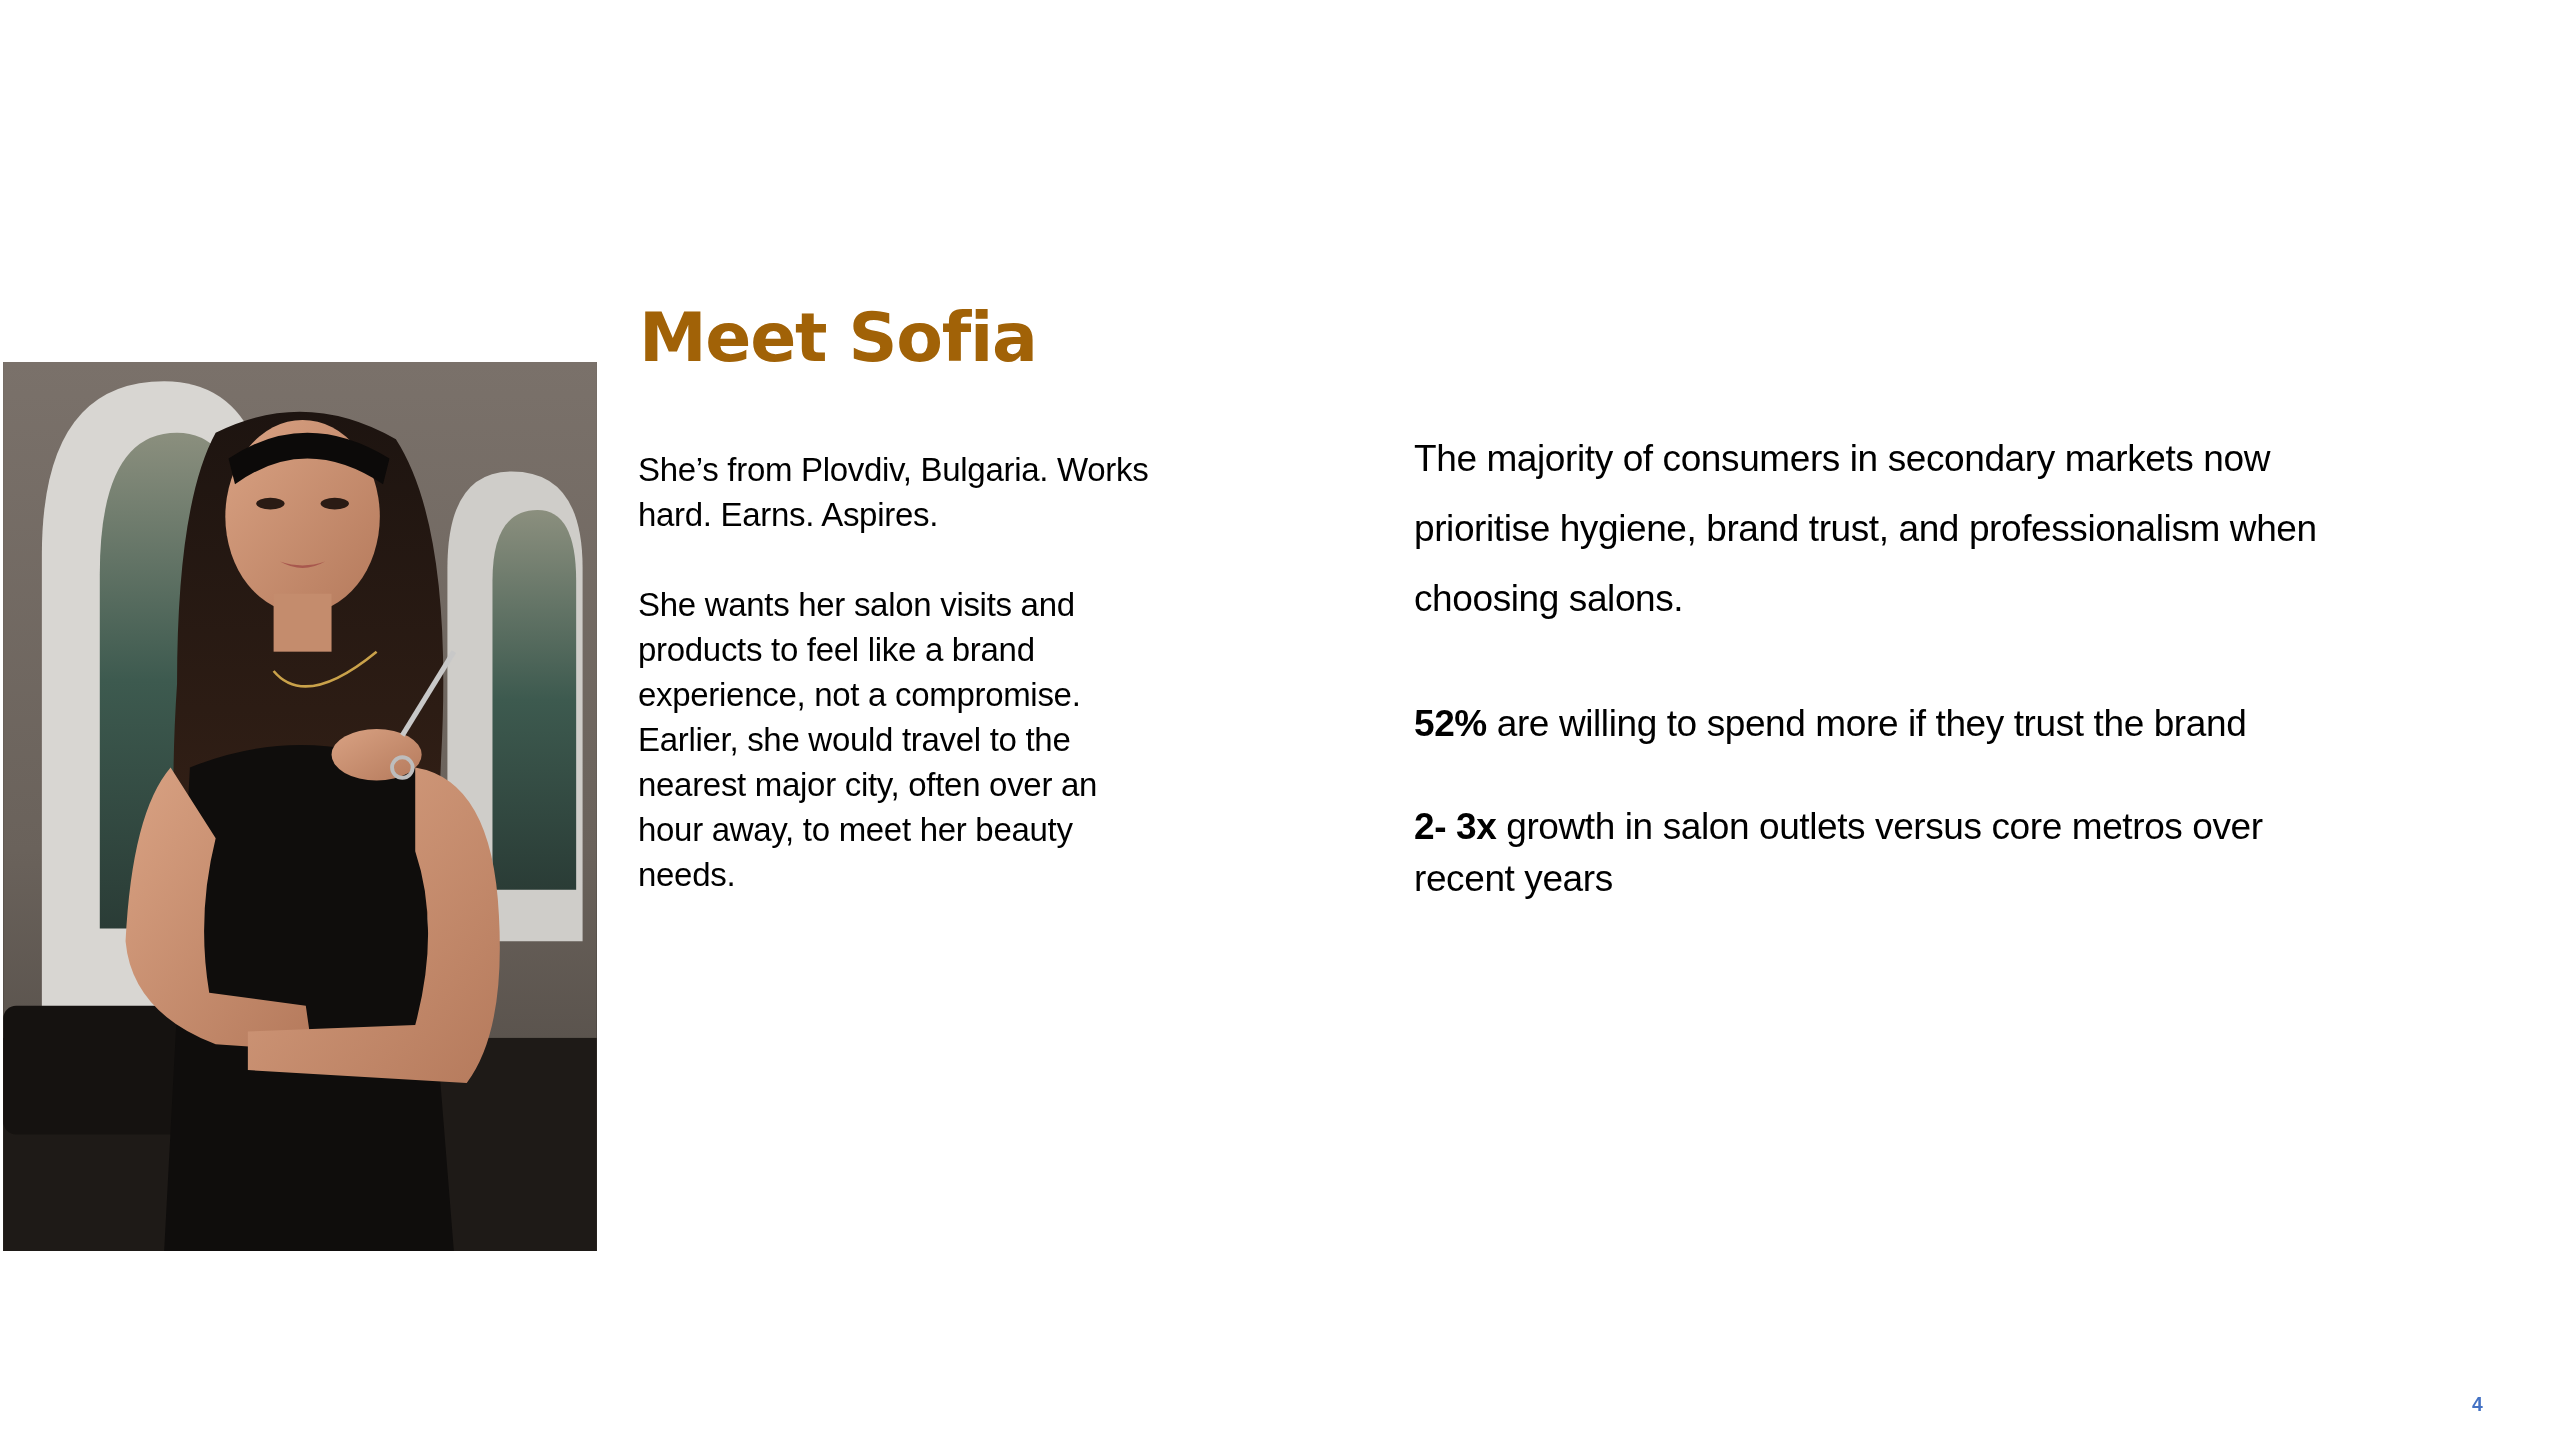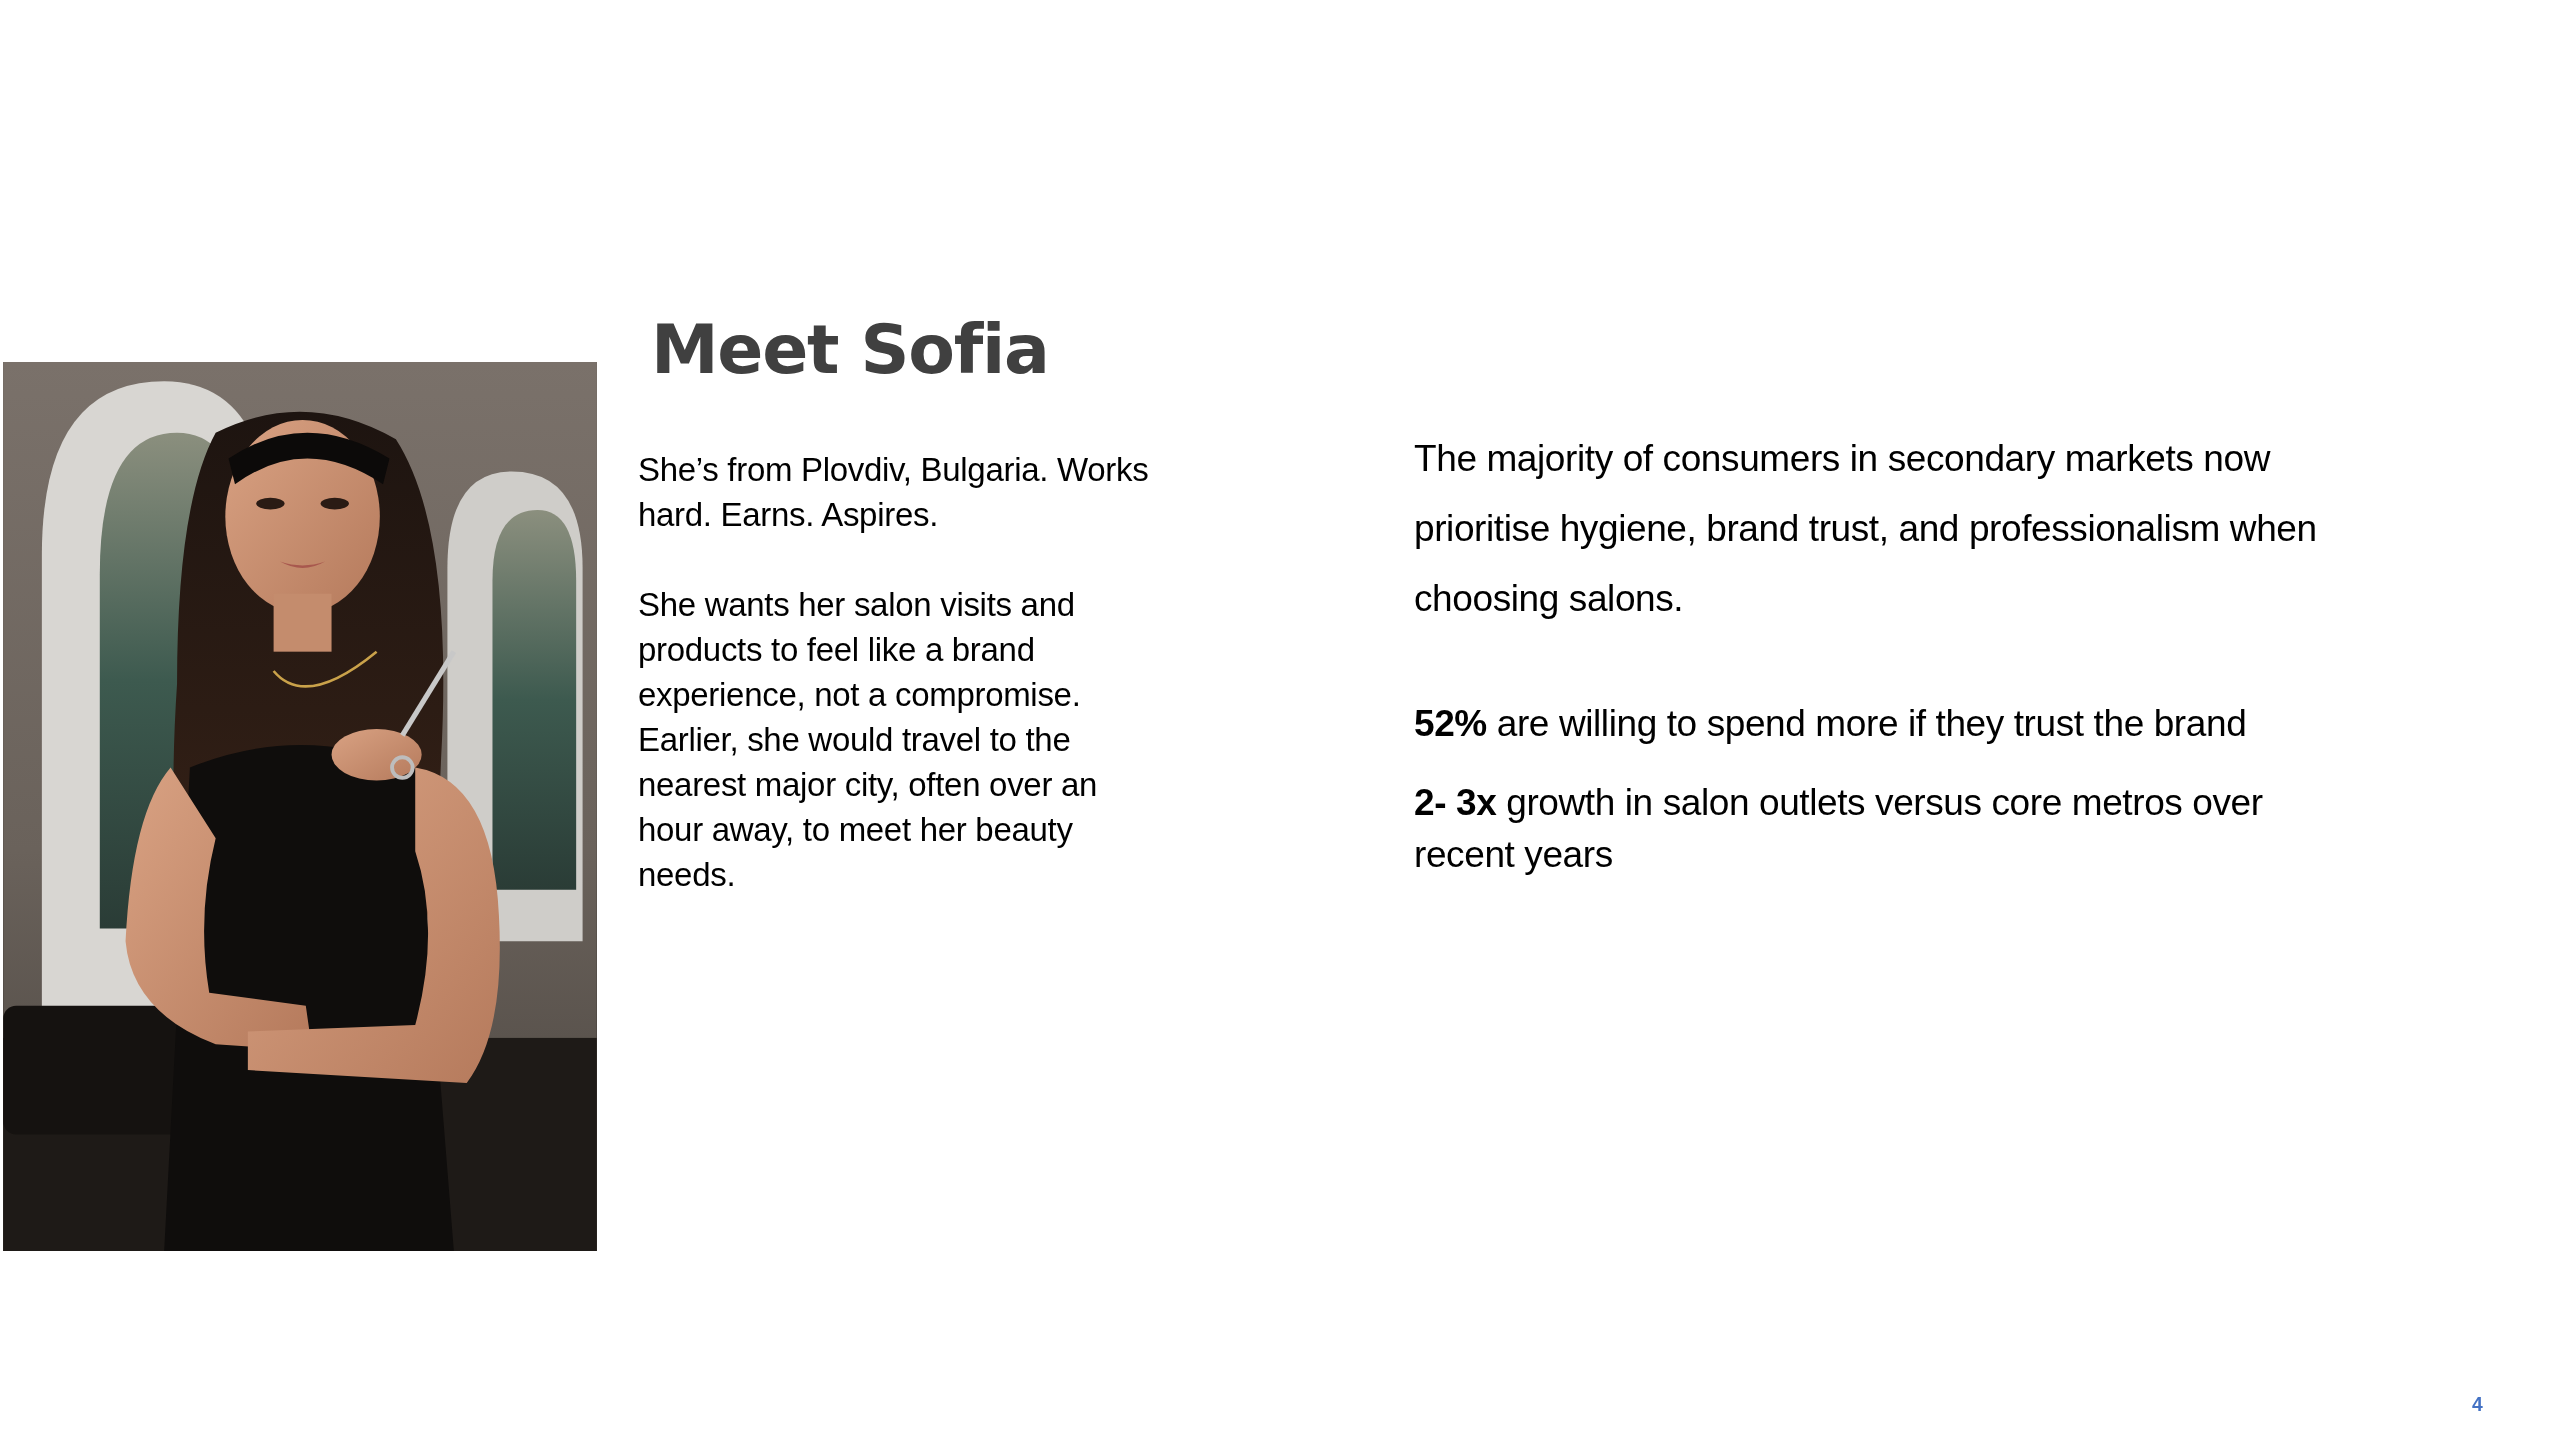--- a/index.html
+++ b/index.html
@@ -22,24 +22,24 @@
       width: 594px;
       height: 889px;
       overflow: hidden;
       background: linear-gradient(180deg, #6d655e 0%, #5f5852 35%, #3a3430 60%, #1c1815 100%);
     }
     .photo svg { display: block; }
     .title {
       position: absolute;
       left: 635px;
       top: 293px;
-      margin: 16px;
+      margin: 4px;
       font-size: 68px;
       font-weight: bold;
-      color: #404040;
+      color: #a16207;
       font-family: "DejaVu Sans", sans-serif;
       letter-spacing: -1.3px;
       line-height: 1.2;
     }
     .left-body {
       position: absolute;
       left: 638px;
       top: 430px;
       width: 567px;
       font-family: "Liberation Sans", sans-serif;
@@ -79,21 +79,21 @@
       white-space: pre-line;
     }
     .stat {
       margin: 0;
       font-size: 37px;
       line-height: 52px;
       letter-spacing: -0.4px;
       white-space: pre-line;
     }
     .stat1 { margin-top: 64px; }
-    .stat2 { margin-top: 27px; }
+    .stat2 { margin-top: 51px; }
     .stat b { font-weight: bold; }
     .page-number {
       position: absolute;
       left: 2472px;
       top: 1394px;
       font-size: 19.3px;
       font-weight: bold;
       color: #4472C4;
     }
   </style>

